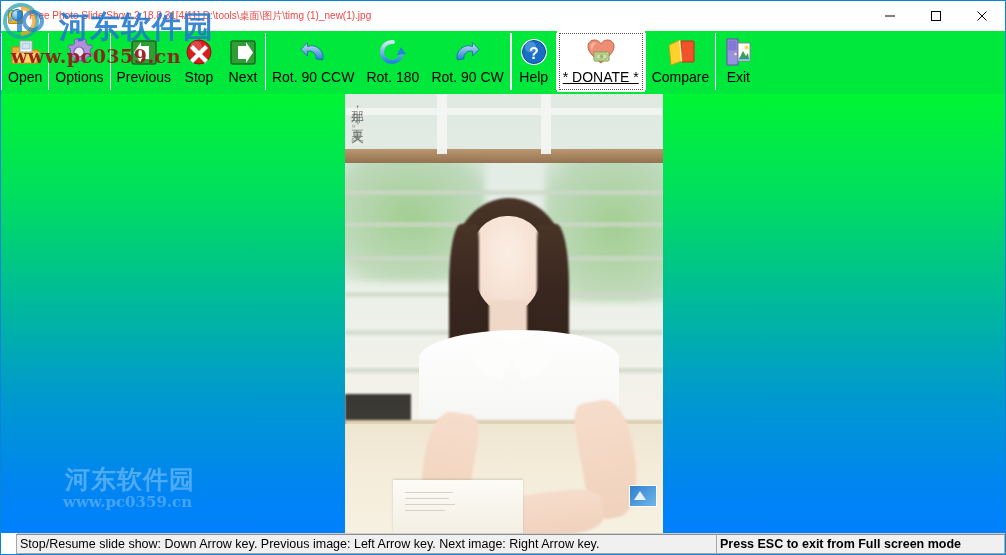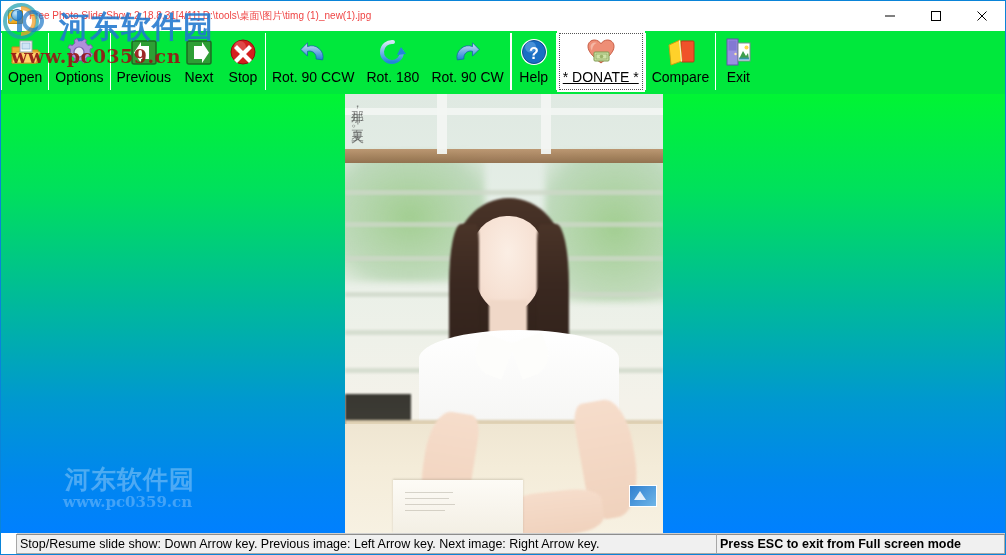--- a/index.html
+++ b/index.html
@@ -363,36 +363,36 @@
           <rect x="4" y="5" width="24" height="23" rx="2" fill="#2e9e35" stroke="#1d6b22" stroke-width="1.5"></rect>
           <path d="M21 10 L21 23 L13 23 L13 27 L6 16.5 L13 6 L13 10 Z" fill="#ffffff"></path>
         </svg>
       </div>
       <div class="lb">Previous</div>
     </div>
 
     <div class="tbtn">
       <div class="ic">
         <svg width="32" height="32" viewBox="0 0 32 32">
-          <rect x="4" y="5" width="24" height="23" rx="2" fill="#2e9e35" stroke="#1d6b22" stroke-width="1.5"></rect>
-          <path d="M11 10 L11 23 L19 23 L19 27 L26 16.5 L19 6 L19 10 Z" fill="#ffffff"></path>
-        </svg>
-      </div>
-      <div class="lb">Next</div>
-    </div>
-
-    <div class="tbtn">
-      <div class="ic">
-        <svg width="32" height="32" viewBox="0 0 32 32">
           <circle cx="16" cy="16" r="12" fill="#d41f1f" stroke="#8f0f0f" stroke-width="1"></circle>
           <circle cx="13" cy="11" r="6" fill="#e86a6a" opacity=".55"></circle>
           <path d="M10 9 L16 15 L22 9 L25 12 L19 18 L25 24 L22 27 L16 21 L10 27 L7 24 L13 18 L7 12 Z" fill="#ffffff"></path>
         </svg>
       </div>
       <div class="lb">Stop</div>
+    </div>
+
+    <div class="tbtn">
+      <div class="ic">
+        <svg width="32" height="32" viewBox="0 0 32 32">
+          <rect x="4" y="5" width="24" height="23" rx="2" fill="#2e9e35" stroke="#1d6b22" stroke-width="1.5"></rect>
+          <path d="M11 10 L11 23 L19 23 L19 27 L26 16.5 L19 6 L19 10 Z" fill="#ffffff"></path>
+        </svg>
+      </div>
+      <div class="lb">Next</div>
     </div>
 
     <div class="tb-sep"></div>
 
     <div class="tbtn">
       <div class="ic">
         <svg width="32" height="32" viewBox="0 0 32 32">
           <defs>
               <linearGradient id="gA" x1="0" y1="0" x2="0" y2="1">
             <stop offset="0" stop-color="#cfe2f2"></stop>

